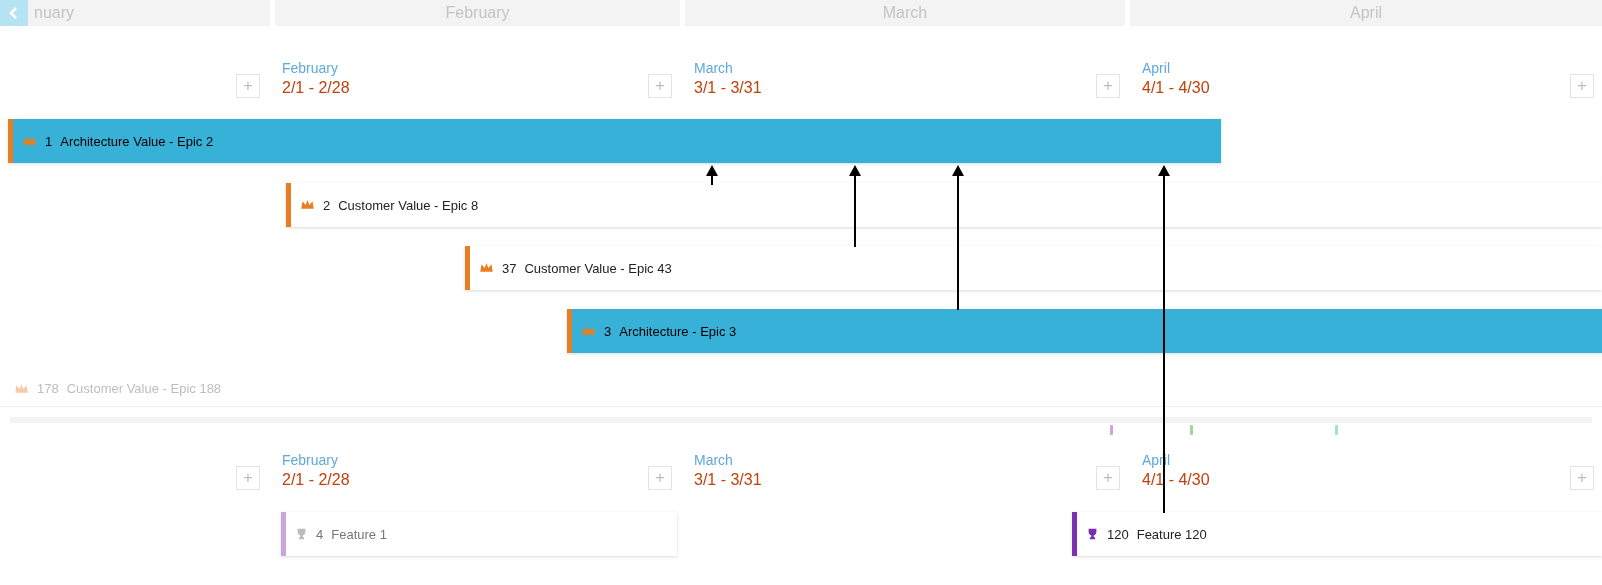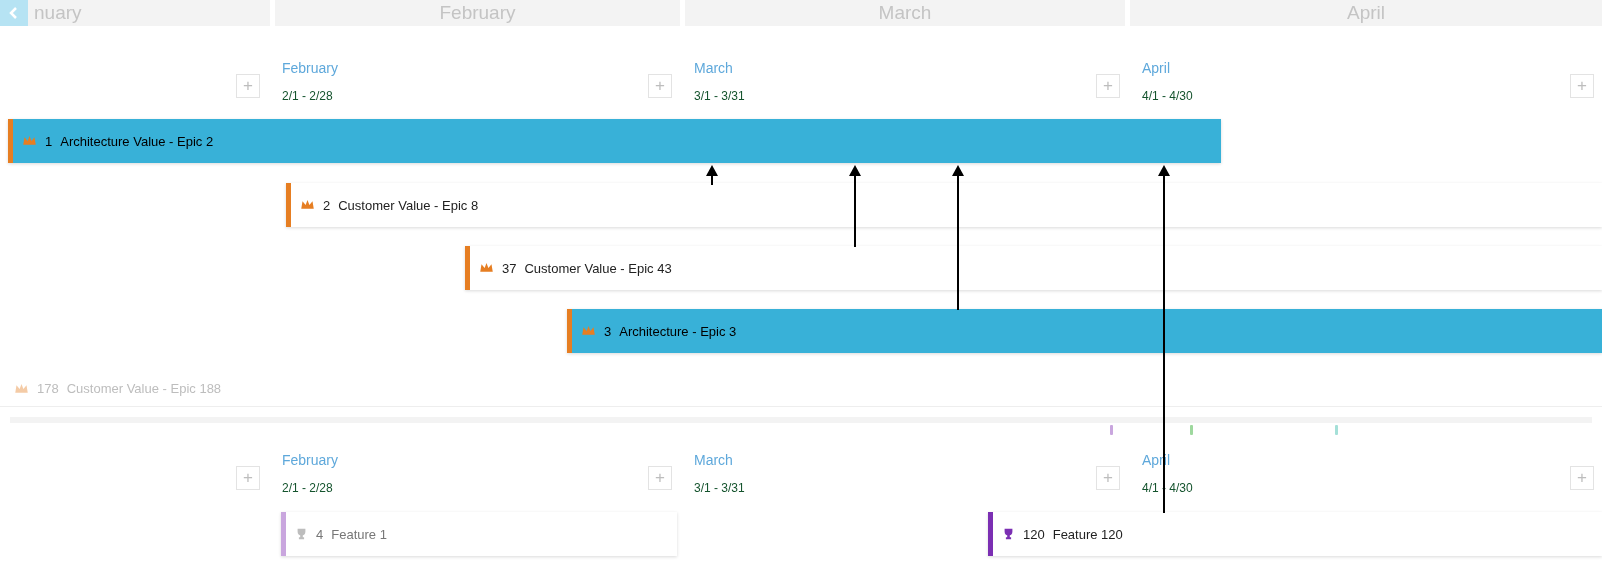--- a/index.html
+++ b/index.html
@@ -23,21 +23,21 @@
       left: 0;
       right: 0;
     }
     .month-strip .cell {
       background: #f3f3f3;
       height: 26px;
       display: flex;
       align-items: center;
       justify-content: center;
       color: #c4c4c4;
-      font-size: 19px;
+      font-size: 16px;
     }
     .month-strip .gap { width: 5px; }
     .nav-prev {
       position: absolute;
       left: 0; top: 0;
       width: 28px; height: 26px;
       background: #b6e3f3;
       display: flex;
       align-items: center;
       justify-content: center;
@@ -51,21 +51,21 @@
       position: absolute;
       left: 0; right: 0;
       height: 60px;
       display: flex;
     }
     .period-cell {
       position: relative;
       height: 60px;
     }
     .period-cell .month-name { color: #5ea8db; font-size: 14px; font-weight: 400; position: absolute; top: 14px; }
-    .period-cell .range { color: #14532d; font-size: 12px; position: absolute; top: 43px; }
+    .period-cell .range { color: #c2410c; font-size: 16px; position: absolute; top: 33px; }
     .period-cell .plus-btn {
       position: absolute;
       width: 24px; height: 24px;
       border: 1px solid #e3e3e3;
       background: #fff;
       display: flex;
       align-items: center;
       justify-content: center;
       color: #bdbdbd;
       font-size: 17px;
@@ -250,21 +250,21 @@
 
 <div class="bar white" style="left:281px; width:396px; top:512px;">
   <div class="accent" style="background:#c9a6de;"></div>
   <svg class="trophy-icon" viewBox="0 0 20 20">
       <path fill="#bdbdbd" d="M4 2 H16 V6 A6 6 0 0 1 10 12 A6 6 0 0 1 4 6 Z M8 12 H12 V15 H8 Z M6 15 H14 V18 H6 Z"></path>
     </svg>
   <span class="num" style="color:#777;">4</span>
   <span style="color:#777;">Feature 1</span>
 </div>
 
-<div class="bar white" style="left:988px; right:0; top:512px;">
+<div class="bar white" style="left:1072px; right:0; top:512px;">
   <div class="accent" style="background:#7b2fb3;"></div>
   <svg class="trophy-icon" viewBox="0 0 20 20">
       <path fill="#7b2fb3" d="M4 2 H16 V6 A6 6 0 0 1 10 12 A6 6 0 0 1 4 6 Z M8 12 H12 V15 H8 Z M6 15 H14 V18 H6 Z"></path>
     </svg>
   <span class="num">120</span>
   <span>Feature 120</span>
 </div>
 
 <div class="arrow-head" style="left:706px; top:165px;"></div>
 <div class="arrow-line" style="left:711px; top:175px; height:10px;"></div>

